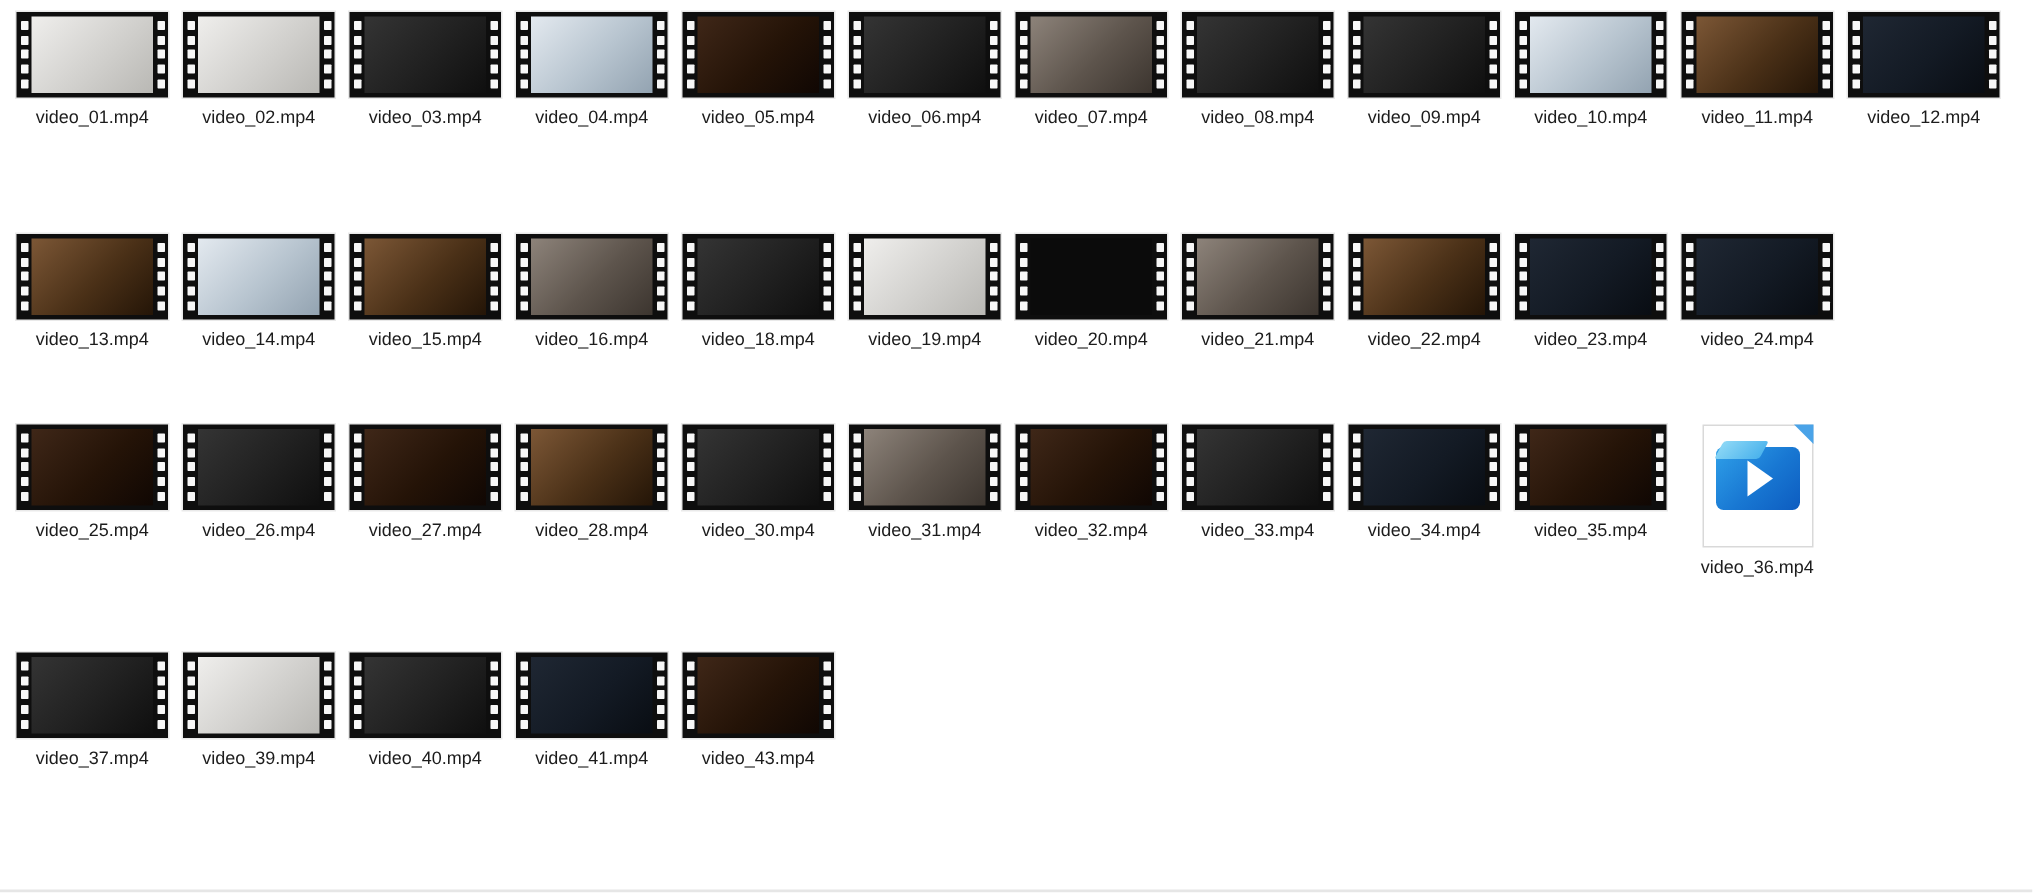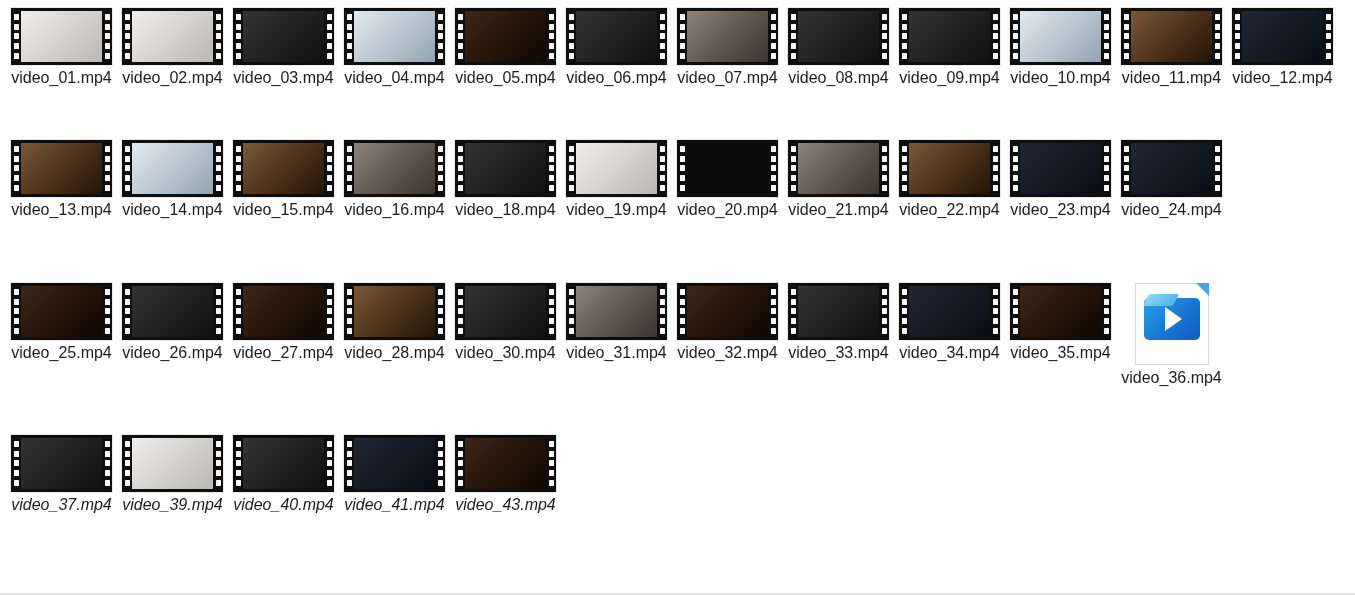--- a/index.html
+++ b/index.html
@@ -91,21 +91,21 @@
     position: absolute; left: 21px; top: 9px;
     width: 0; height: 0;
     border-left: 17px solid #ffffff;
     border-top: 12px solid transparent;
     border-bottom: 12px solid transparent;
   }
 
   .filename {
     margin-top: 5px;
     max-width: 108px;
-    font-size: 16px;
+    font-size: 12px;
     line-height: 16px;
     color: #1c1c1c;
     text-align: right;
     word-wrap: break-word;
   }
 
   .window-bottom-edge {
     position: absolute;
     left: 0; right: 0; bottom: 0;
     height: 2px;
@@ -351,21 +351,21 @@
             <i></i>
             <i></i>
             <i></i>
             <i></i>
             <i></i>
           </div>
         </div>
         <div class="filename">video_12.mp4</div>
       </div>
     </div>
-    <div class="grid-row" style="top: 140px;">
+    <div class="grid-row" style="top: 156px;">
       <div class="file-item">
         <div class="thumb tone-warm">
           <div class="holes">
             <i></i>
             <i></i>
             <i></i>
             <i></i>
             <i></i>
           </div>
           <div class="frame"></div>
@@ -785,21 +785,21 @@
         <div class="doc">
           <div class="doc-fold"></div>
           <div class="player">
             <div class="player-flap"></div>
             <div class="play-tri"></div>
           </div>
         </div>
         <div class="filename">video_36.mp4</div>
       </div>
     </div>
-    <div class="grid-row" style="top: 435px; font-style: italic;">
+    <div class="grid-row" style="top: 435px;">
       <div class="file-item">
         <div class="thumb tone-dark">
           <div class="holes">
             <i></i>
             <i></i>
             <i></i>
             <i></i>
             <i></i>
           </div>
           <div class="frame"></div>

